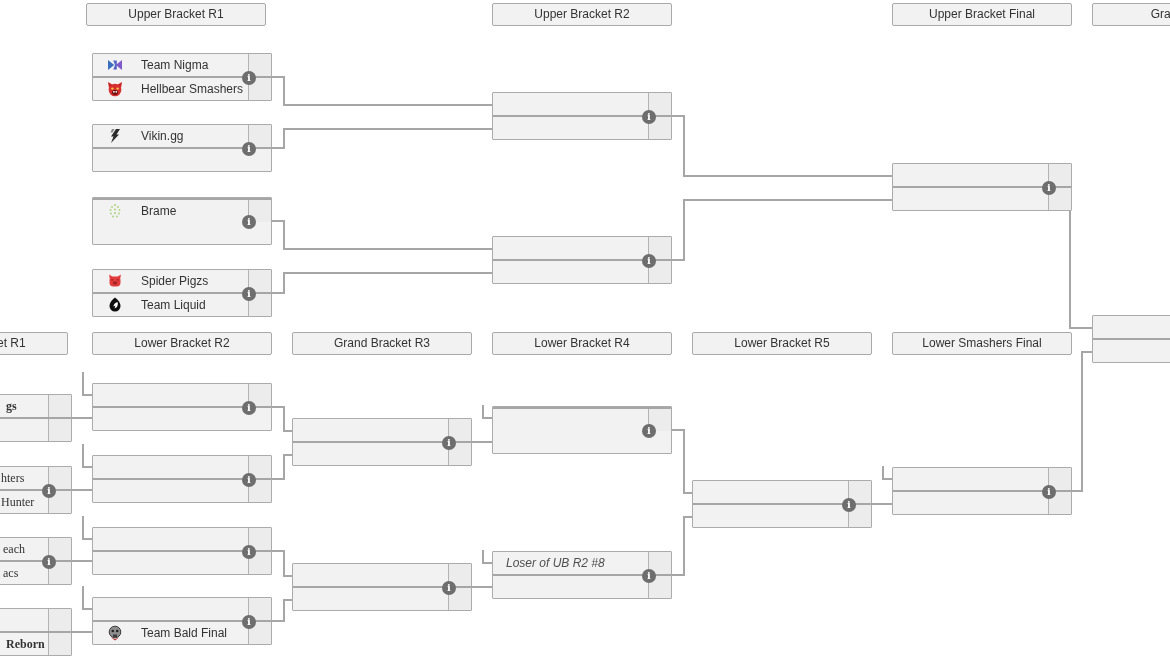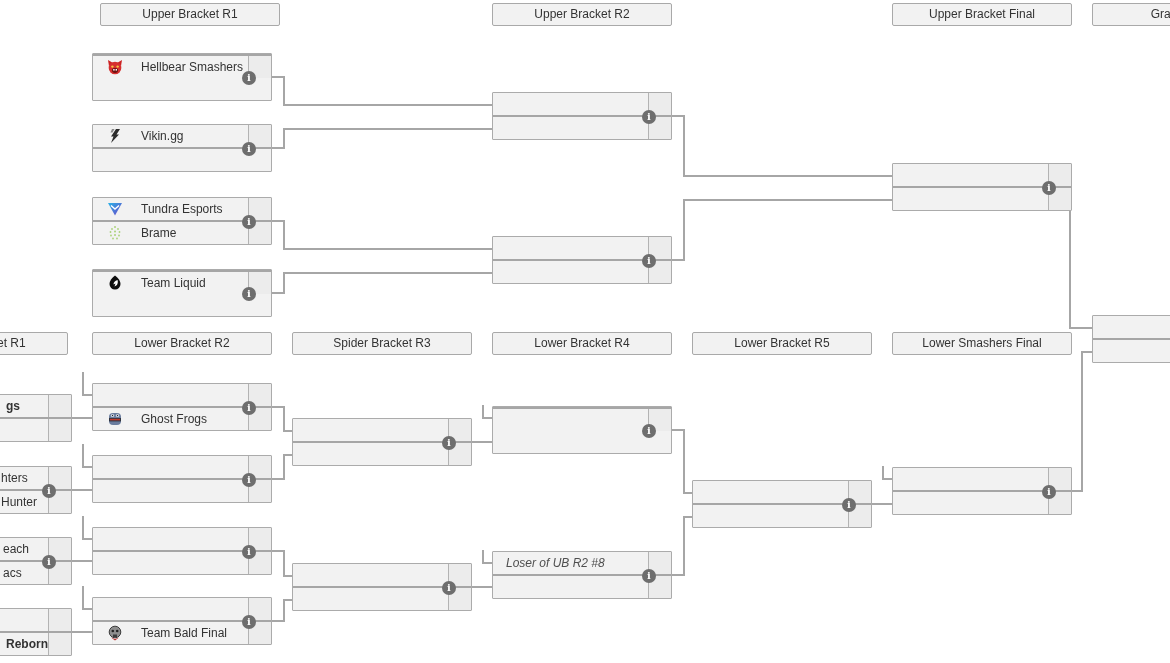--- a/index.html
+++ b/index.html
@@ -12,39 +12,39 @@
   .match{position:absolute;width:180px;height:48px;box-sizing:border-box;
          background:#f2f2f2;border:1px solid #ababab;border-radius:1px;}
   .r{position:relative;height:22px;display:flex;align-items:center;}
   .mid{height:2px;background:#a6a6a6;}
   .score{position:absolute;top:0;bottom:0;right:0;width:22px;border-left:1px solid #b3b3b3;
          background:#ececec;}
   .nm{font-size:12px;color:#333;padding-left:48px;white-space:nowrap;position:relative;z-index:1;}
   .nologo .nm{padding-left:13px;}
   .ph .nm{font-style:italic;color:#4e4e4e;}
   .win .nm{font-weight:bold;}
-  .cut .nm{position:absolute;padding:0;}
+  .cut .nm{position:absolute;padding:0;font-family:Liberation Serif, serif;}
   .logo{position:absolute;left:14px;top:3px;width:16px;height:16px;z-index:1;}
   .logo svg{display:block;width:16px;height:16px;}
   .info{position:absolute;right:15px;top:17px;width:14px;height:14px;border-radius:50%;
         background:#6e6e6e;color:#fff;font:bold 10px/14px "DejaVu Serif",serif;
         text-align:center;z-index:6;}
 </style>
 </head>
 <body>
 
 <div id="canvas">
 
-  <div class="hdr" style="left:100px;top:3px">Upper Bracket R1</div>
+  <div class="hdr" style="left:86px;top:3px">Upper Bracket R1</div>
   <div class="hdr" style="left:492px;top:3px">Upper Bracket R2</div>
   <div class="hdr" style="left:892px;top:3px">Upper Bracket Final</div>
   <div class="hdr" style="left:1092px;top:3px">Grand Final</div>
   <div class="hdr" style="left:-112px;top:332px">Lower Bracket R1</div>
   <div class="hdr" style="left:92px;top:332px">Lower Bracket R2</div>
-  <div class="hdr" style="left:292px;top:332px">Spider Bracket R3</div>
+  <div class="hdr" style="left:292px;top:332px">Grand Bracket R3</div>
   <div class="hdr" style="left:492px;top:332px">Lower Bracket R4</div>
   <div class="hdr" style="left:692px;top:332px">Lower Bracket R5</div>
   <div class="hdr" style="left:892px;top:332px">Lower Smashers Final</div>
 
   <i class="ln" style="left:252px;top:76px;width:32px;height:2px"></i>
   <i class="ln" style="left:283px;top:76px;width:2px;height:29px"></i>
   <i class="ln" style="left:283px;top:104px;width:209px;height:2px"></i>
   <i class="ln" style="left:252px;top:147px;width:32px;height:2px"></i>
   <i class="ln" style="left:283px;top:128px;width:2px;height:21px"></i>
   <i class="ln" style="left:283px;top:128px;width:209px;height:2px"></i>
@@ -106,20 +106,31 @@
   <i class="ln" style="left:82px;top:586px;width:2px;height:23px"></i>
   <i class="ln" style="left:82px;top:608px;width:10px;height:2px"></i>
   <i class="ln" style="left:482px;top:405px;width:2px;height:13px"></i>
   <i class="ln" style="left:482px;top:417px;width:10px;height:2px"></i>
   <i class="ln" style="left:482px;top:550px;width:2px;height:13px"></i>
   <i class="ln" style="left:482px;top:562px;width:10px;height:2px"></i>
   <i class="ln" style="left:882px;top:466px;width:2px;height:13px"></i>
   <i class="ln" style="left:882px;top:478px;width:10px;height:2px"></i>
 
   <div class="match" style="left:92px;top:53px">
+    <div class="r">
+      <span class="logo">
+        <svg viewBox="0 0 16 16">
+            <polygon points="1,3 7.2,8 1,13" fill="#3a6fbf"></polygon>
+            <polygon points="15,3 8.8,8 15,13" fill="#7e5bc9"></polygon>
+            <polygon points="6.2,3.5 9.8,3.5 9.8,12.5 6.2,12.5 8,8" fill="#5565c6"></polygon>
+          </svg>
+      </span>
+      <span class="nm">Team Nigma</span>
+      <span class="score"></span>
+    </div>
     <div class="mid"></div>
     <div class="r">
       <span class="logo">
         <svg viewBox="0 0 16 16">
             <polygon points="1,1 6,4 2,7" fill="#c22"></polygon>
             <polygon points="15,1 10,4 14,7" fill="#c22"></polygon>
             <circle cx="8" cy="9" r="6.3" fill="#d62f2f"></circle>
             <circle cx="5.4" cy="7.6" r="1.2" fill="#f5c542"></circle>
             <circle cx="10.6" cy="7.6" r="1.2" fill="#f5c542"></circle>
             <ellipse cx="8" cy="11.5" rx="3" ry="2.4" fill="#6e1010"></ellipse>
@@ -142,36 +153,20 @@
           </svg>
       </span>
       <span class="nm">Vikin.gg</span>
       <span class="score"></span>
     </div>
     <div class="mid"></div>
     <span class="info">i</span>
   </div>
 
   <div class="match" style="left:92px;top:197px">
-    <div class="r">
-      <span class="logo">
-        <svg viewBox="0 0 16 16">
-            <defs>
-              <linearGradient id="tg" x1="0" y1="0" x2="1" y2="1">
-                <stop offset="0" stop-color="#2bb3e8"></stop>
-                <stop offset="1" stop-color="#6b43c8"></stop>
-              </linearGradient>
-            </defs>
-            <polygon points="1,2 15,2 8,14.5" fill="url(#tg)"></polygon>
-            <polyline points="4,4.5 8,8 12,4.5" fill="none" stroke="#fff" stroke-width="1.4"></polyline>
-          </svg>
-      </span>
-      <span class="nm">Tundra Esports</span>
-      <span class="score"></span>
-    </div>
     <div class="mid"></div>
     <div class="r">
       <span class="logo">
         <svg viewBox="0 0 16 16" fill="#abd27a">
             <circle cx="8" cy="2" r="1"></circle>
             <circle cx="5" cy="4" r="0.9"></circle>
             <circle cx="11" cy="4" r="0.9"></circle>
             <circle cx="3.5" cy="7" r="0.9"></circle>
             <circle cx="8" cy="6.5" r="1"></circle>
             <circle cx="12.5" cy="7" r="0.9"></circle>
@@ -182,20 +177,34 @@
             <circle cx="10" cy="13.5" r="0.9"></circle>
           </svg>
       </span>
       <span class="nm">Brame</span>
       <span class="score"></span>
     </div>
     <span class="info">i</span>
   </div>
 
   <div class="match" style="left:92px;top:269px">
+    <div class="r">
+      <span class="logo">
+        <svg viewBox="0 0 16 16">
+            <polygon points="2,1.5 6,4 3,6.5" fill="#e23b3b"></polygon>
+            <polygon points="14,1.5 10,4 13,6.5" fill="#e23b3b"></polygon>
+            <rect x="2.5" y="3.5" width="11" height="10" rx="4" fill="#e23b3b"></rect>
+            <rect x="5.8" y="8.5" width="4.4" height="3" rx="1.4" fill="#a32222"></rect>
+            <circle cx="5.2" cy="6.8" r="0.9" fill="#a32222"></circle>
+            <circle cx="10.8" cy="6.8" r="0.9" fill="#a32222"></circle>
+          </svg>
+      </span>
+      <span class="nm">Spider Pigzs</span>
+      <span class="score"></span>
+    </div>
     <div class="mid"></div>
     <div class="r">
       <span class="logo">
         <svg viewBox="0 0 16 16">
             <path d="M8 0.5 C8 0.5 2.5 4.5 2.5 9 a5.5 5.5 0 0 0 11 0 C13.5 4.5 8 0.5 8 0.5 Z" fill="#0d0d0d"></path>
             <path d="M10.5 5 C8 5.5 6.5 7.5 6.5 9.5 L8.5 8.5 L7.5 11.5 L10 10 C11 8 11 6 10.5 5 Z" fill="#fff"></path>
           </svg>
       </span>
       <span class="nm">Team Liquid</span>
       <span class="score"></span>
@@ -301,35 +310,20 @@
         <span class="score"></span>
       </div>
   </div>
 
   <div class="match nologo" style="left:92px;top:383px">
     <div class="r">
         <span class="nm"></span>
         <span class="score"></span>
       </div>
     <div class="mid"></div>
-    <div class="r">
-      <span class="logo">
-        <svg viewBox="0 0 16 16">
-            <rect x="2" y="2" width="12" height="12" rx="4" fill="#6b7d9e"></rect>
-            <circle cx="5.5" cy="4.5" r="1.6" fill="#dfe5ee"></circle>
-            <circle cx="10.5" cy="4.5" r="1.6" fill="#dfe5ee"></circle>
-            <circle cx="5.5" cy="4.5" r="0.7" fill="#22262e"></circle>
-            <circle cx="10.5" cy="4.5" r="0.7" fill="#22262e"></circle>
-            <rect x="2" y="7" width="12" height="3.4" fill="#2e3440"></rect>
-            <rect x="3" y="7.8" width="10" height="1.6" fill="#c0392b"></rect>
-          </svg>
-      </span>
-      <span class="nm" style="padding-left:48px">Ghost Frogs</span>
-      <span class="score"></span>
-    </div>
     <span class="info">i</span>
   </div>
 
   <div class="match nologo" style="left:92px;top:455px">
     <div class="r">
         <span class="nm"></span>
         <span class="score"></span>
       </div>
     <div class="mid"></div>
     <div class="r">

